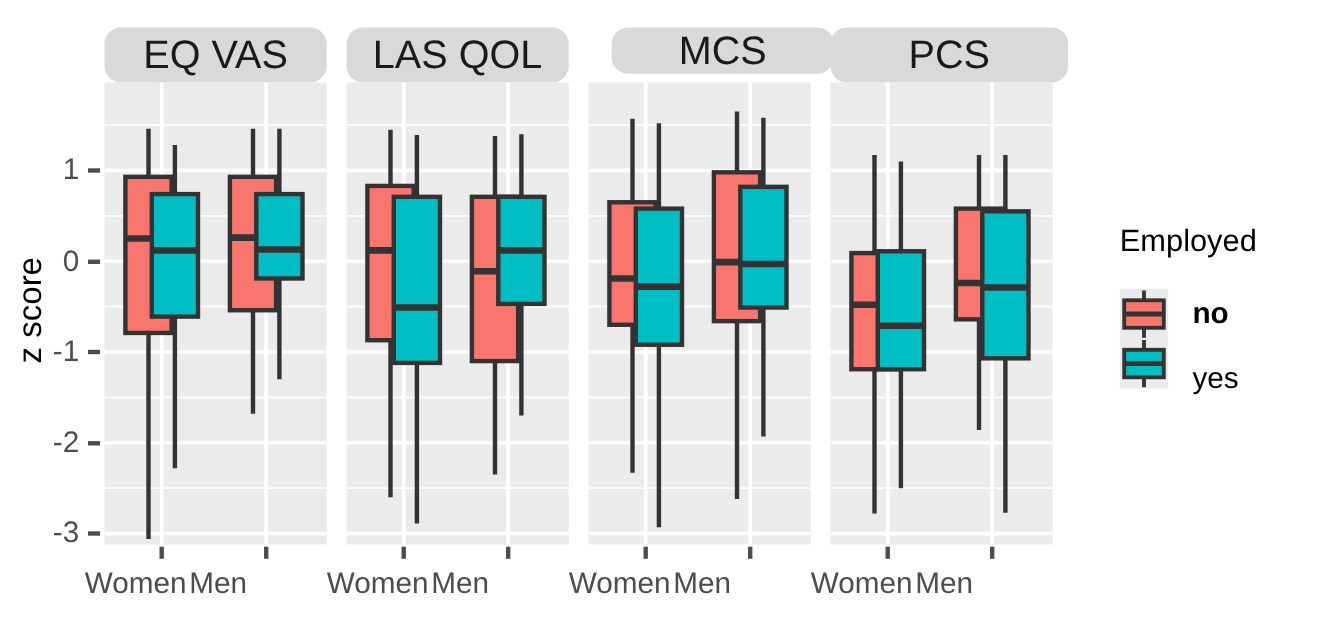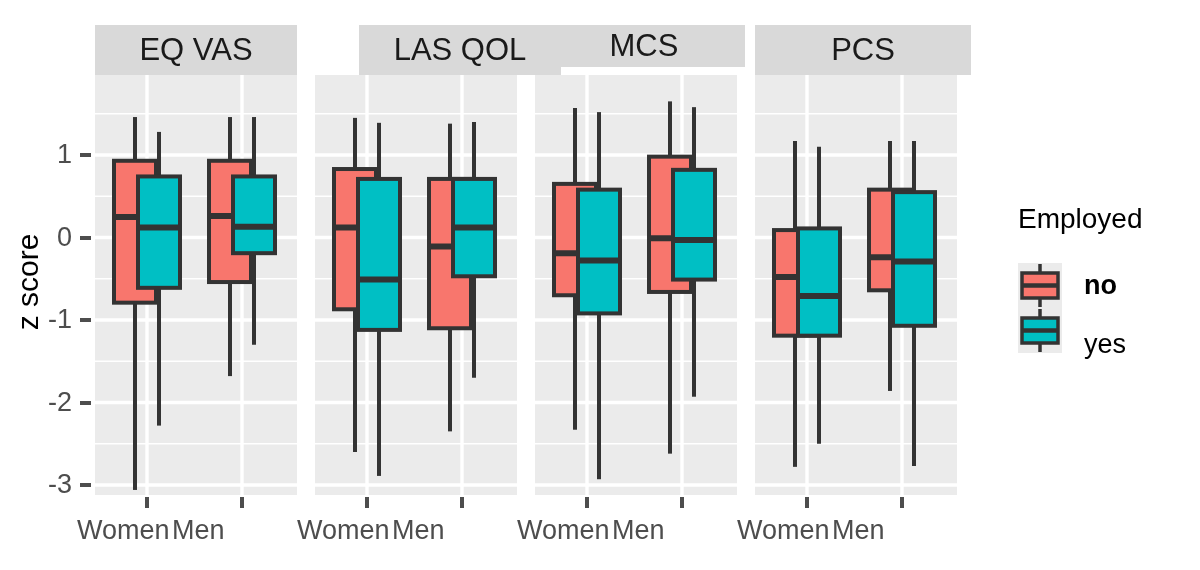--- a/index.html
+++ b/index.html
@@ -18,21 +18,21 @@
     position:absolute;right:0;font-size:27px;color:#4d4d4d;
     text-align:right;white-space:nowrap;line-height:1;
   }
   .xtick-label{
     position:absolute;font-size:27px;color:#4d4d4d;
     text-align:left;white-space:nowrap;line-height:1;
   }
   .strip{
     position:absolute;background:#d9d9d9;
     display:flex;align-items:center;justify-content:center;
-    font-size:31px;color:#1a1a1a;
+    font-size:36px;color:#1a1a1a;border-radius:15px;
   }
   .panel{position:absolute;background:#ebebeb;overflow:hidden;}
   .legend-title{
     position:absolute;font-size:28px;color:#000;white-space:nowrap;
   }
   .legend-label{
     position:absolute;font-size:27px;color:#000;white-space:nowrap;
     line-height:1;
   }
   .legend-key{position:absolute;background:#ebebeb;}
@@ -93,21 +93,21 @@
           <line x1="159" x2="159" y1="178.175" y2="269.75" stroke="#333333" stroke-width="4"></line>
           <rect x="138" y="101.44999999999999" width="42" height="76.72500000000002" fill="#00BFC4" stroke="#333333" stroke-width="4"></rect>
           <line x1="138" x2="180" y1="151.775" y2="151.775" stroke="#333333" stroke-width="6"></line>
         </g>
       </svg>
     </div>
     <div style="position: absolute; background: rgb(77, 77, 77); width: 4px; height: 11px; left: 145px; top: 497px;"></div>
     <div class="xtick-label" style="left: 77px; width: 140px; top: 517px;">Women</div>
     <div style="position: absolute; background: rgb(77, 77, 77); width: 4px; height: 11px; left: 240px; top: 497px;"></div>
     <div class="xtick-label" style="left: 172px; width: 140px; top: 517px;">Men</div>
-    <div class="strip" style="left: 315px; top: 25px; width: 202px; height: 50px; background: rgb(217, 217, 217); margin-left: 44px;">
+    <div class="strip" style="left: 315px; top: 25px; width: 202px; height: 50px; background: rgb(217, 217, 217);">
       <span>LAS QOL</span>
     </div>
     <div class="panel" style="left: 315px; top: 75px; width: 202px; height: 420px; background: rgb(235, 235, 235);">
       <svg width="202" height="420">
         <line x1="0" x2="202" y1="410" y2="410" stroke="#FFFFFF" stroke-width="3.4"></line>
         <line x1="0" x2="202" y1="368.75" y2="368.75" stroke="#FFFFFF" stroke-width="1.7"></line>
         <line x1="0" x2="202" y1="327.5" y2="327.5" stroke="#FFFFFF" stroke-width="3.4"></line>
         <line x1="0" x2="202" y1="286.25" y2="286.25" stroke="#FFFFFF" stroke-width="1.7"></line>
         <line x1="0" x2="202" y1="245" y2="245" stroke="#FFFFFF" stroke-width="3.4"></line>
         <line x1="0" x2="202" y1="203.75" y2="203.75" stroke="#FFFFFF" stroke-width="1.7"></line>
@@ -140,21 +140,21 @@
           <line x1="159" x2="159" y1="201.27499999999998" y2="302.75" stroke="#333333" stroke-width="4"></line>
           <rect x="138" y="103.92500000000001" width="42" height="97.34999999999997" fill="#00BFC4" stroke="#333333" stroke-width="4"></rect>
           <line x1="138" x2="180" y1="152.6" y2="152.6" stroke="#333333" stroke-width="6"></line>
         </g>
       </svg>
     </div>
     <div style="position: absolute; background: rgb(77, 77, 77); width: 4px; height: 11px; left: 365px; top: 497px;"></div>
     <div class="xtick-label" style="left: 297px; width: 140px; top: 517px;">Women</div>
     <div style="position: absolute; background: rgb(77, 77, 77); width: 4px; height: 11px; left: 460px; top: 497px;"></div>
     <div class="xtick-label" style="left: 392px; width: 140px; top: 517px;">Men</div>
-    <div class="strip" style="left: 543px; top: 25px; width: 202px; height: 42px; background: rgb(217, 217, 217);">
+    <div class="strip" style="left: 556px; top: 25px; width: 202px; height: 42px; background: rgb(217, 217, 217);">
       <span>MCS</span>
     </div>
     <div class="panel" style="left: 535px; top: 75px; width: 202px; height: 420px; background: rgb(235, 235, 235);">
       <svg width="202" height="420">
         <line x1="0" x2="202" y1="410" y2="410" stroke="#FFFFFF" stroke-width="3.4"></line>
         <line x1="0" x2="202" y1="368.75" y2="368.75" stroke="#FFFFFF" stroke-width="1.7"></line>
         <line x1="0" x2="202" y1="327.5" y2="327.5" stroke="#FFFFFF" stroke-width="3.4"></line>
         <line x1="0" x2="202" y1="286.25" y2="286.25" stroke="#FFFFFF" stroke-width="1.7"></line>
         <line x1="0" x2="202" y1="245" y2="245" stroke="#FFFFFF" stroke-width="3.4"></line>
         <line x1="0" x2="202" y1="203.75" y2="203.75" stroke="#FFFFFF" stroke-width="1.7"></line>

